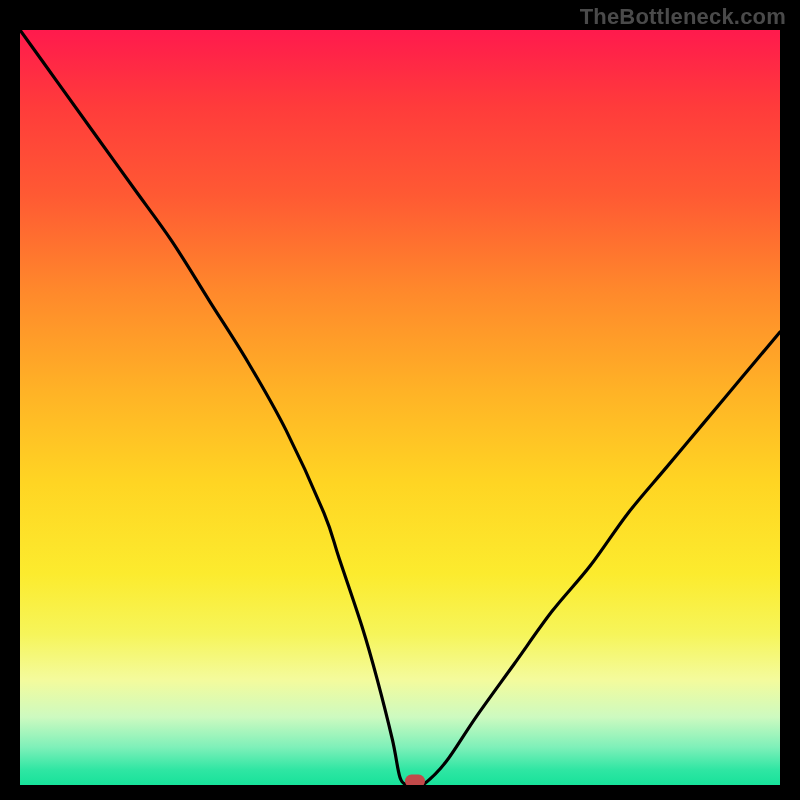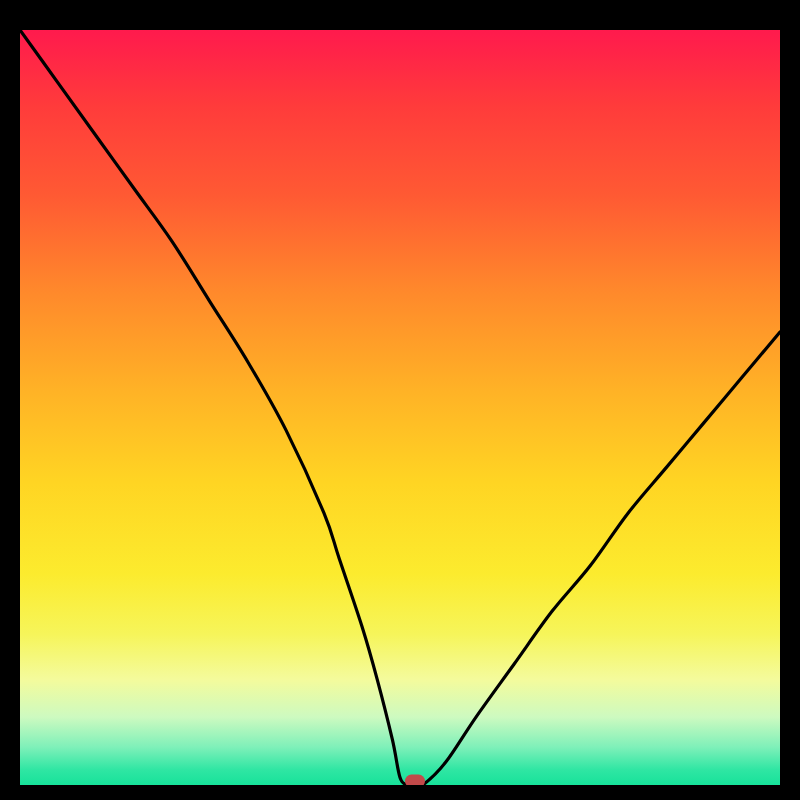--- a/index.html
+++ b/index.html
@@ -66,20 +66,21 @@
     background: #c24a4a;
     border-radius: 7px;
     transform: translate(-50%, -50%);
   }
 </style>
 </head>
 <body>
 
 <div class="frame">
 
+  <div class="watermark">TheBottleneck.com</div>
 
   <div class="plot-area">
     <div class="gradient"></div>
 
     <svg class="curve" viewBox="0 0 760 755" preserveAspectRatio="none">
       <path id="curve-path" fill="none" stroke="#000" stroke-width="3.2" stroke-linecap="round" stroke-linejoin="round" d="M 0 0 C 6.333333333333333 8.808333333333318, 25.333333333333336 35.233333333333235, 38 52.84999999999991 C 50.666666666666664 70.46666666666658, 63.333333333333336 88.08333333333337, 76 105.70000000000005 C 88.66666666666667 123.31666666666672, 101.33333333333333 140.9333333333333, 114 158.54999999999995 C 126.66666666666667 176.1666666666666, 139.33333333333334 192.52499999999998, 152 211.39999999999998 C 164.66666666666666 230.27499999999998, 177.33333333333334 251.66666666666669, 190 271.8 C 202.66666666666666 291.93333333333334, 215.33333333333334 310.8083333333333, 228 332.19999999999993 C 240.66666666666666 353.5916666666666, 253.33333333333334 374.98333333333335, 266 400.15000000000003 C 278.6666666666667 425.3166666666667, 295.1333333333333 461.80833333333334, 304 483.2 C 312.8666666666667 504.59166666666664, 312.8666666666667 509.625, 319.2 528.5 C 325.5333333333333 547.375, 335.6666666666667 576.3166666666667, 342 596.45 C 348.3333333333333 616.5833333333334, 352.1333333333333 630.425, 357.2 649.3 C 362.26666666666665 668.175, 368.59999999999997 693.3416666666667, 372.4 709.7 C 376.2 726.0583333333334, 377.46666666666664 739.9000000000001, 380 747.45 C 382.53333333333336 755, 385.0666666666667 753.7416666666667, 387.6 755 C 390.1333333333333 756.2583333333333, 392.66666666666663 755, 395.2 755 C 397.73333333333335 755, 397.73333333333335 758.775, 402.8 755 C 407.8666666666667 751.225, 416.73333333333335 743.6750000000001, 425.6 732.35 C 434.4666666666667 721.025, 444.6 703.4083333333333, 456 687.05 C 467.4 670.6916666666666, 481.3333333333333 651.8166666666667, 494 634.2 C 506.6666666666667 616.5833333333334, 519.3333333333334 597.7083333333334, 532 581.35 C 544.6666666666666 564.9916666666667, 557.3333333333334 552.4083333333333, 570 536.05 C 582.6666666666666 519.6916666666666, 595.3333333333334 499.5583333333333, 608 483.2 C 620.6666666666666 466.8416666666667, 633.3333333333334 453, 646 437.90000000000003 C 658.6666666666666 422.80000000000007, 671.3333333333334 407.70000000000005, 684 392.6 C 696.6666666666666 377.5, 709.3333333333334 362.4, 722 347.29999999999995 C 734.6666666666666 332.19999999999993, 753.6666666666666 309.55, 760 302"></path>
     </svg>
 
     <div class="marker" id="marker" style="left: 395.2px; top: 751.225px;"></div>
   </div>

